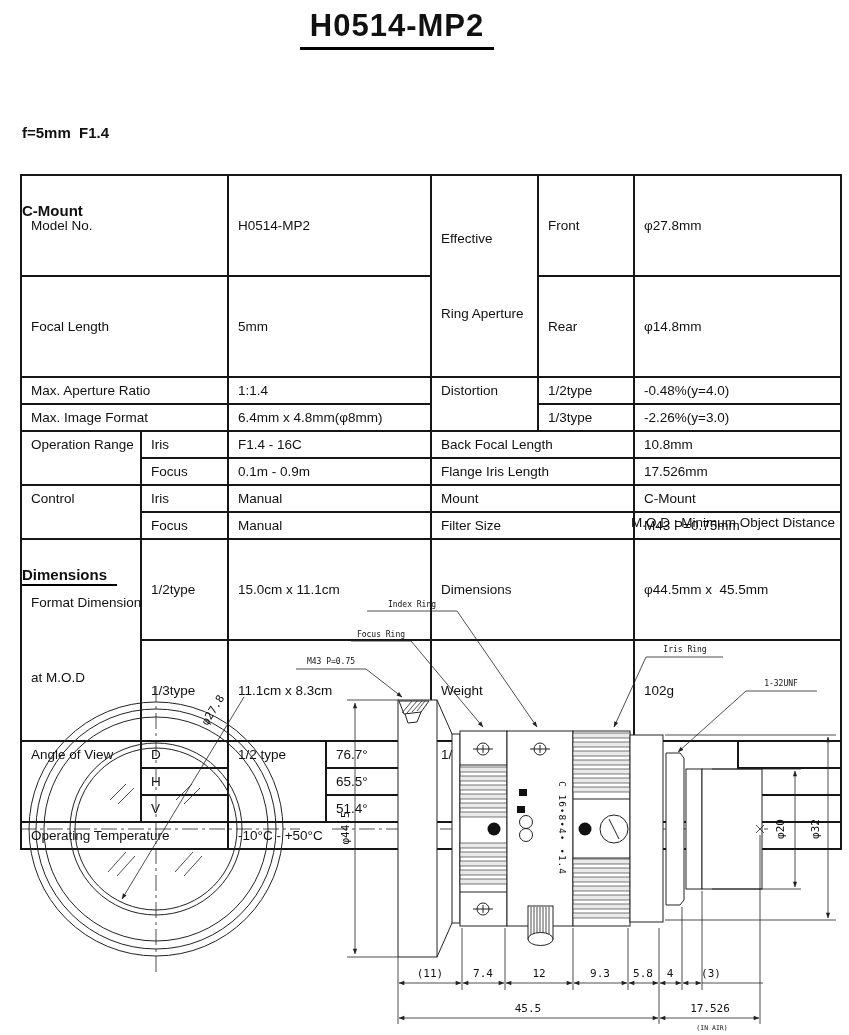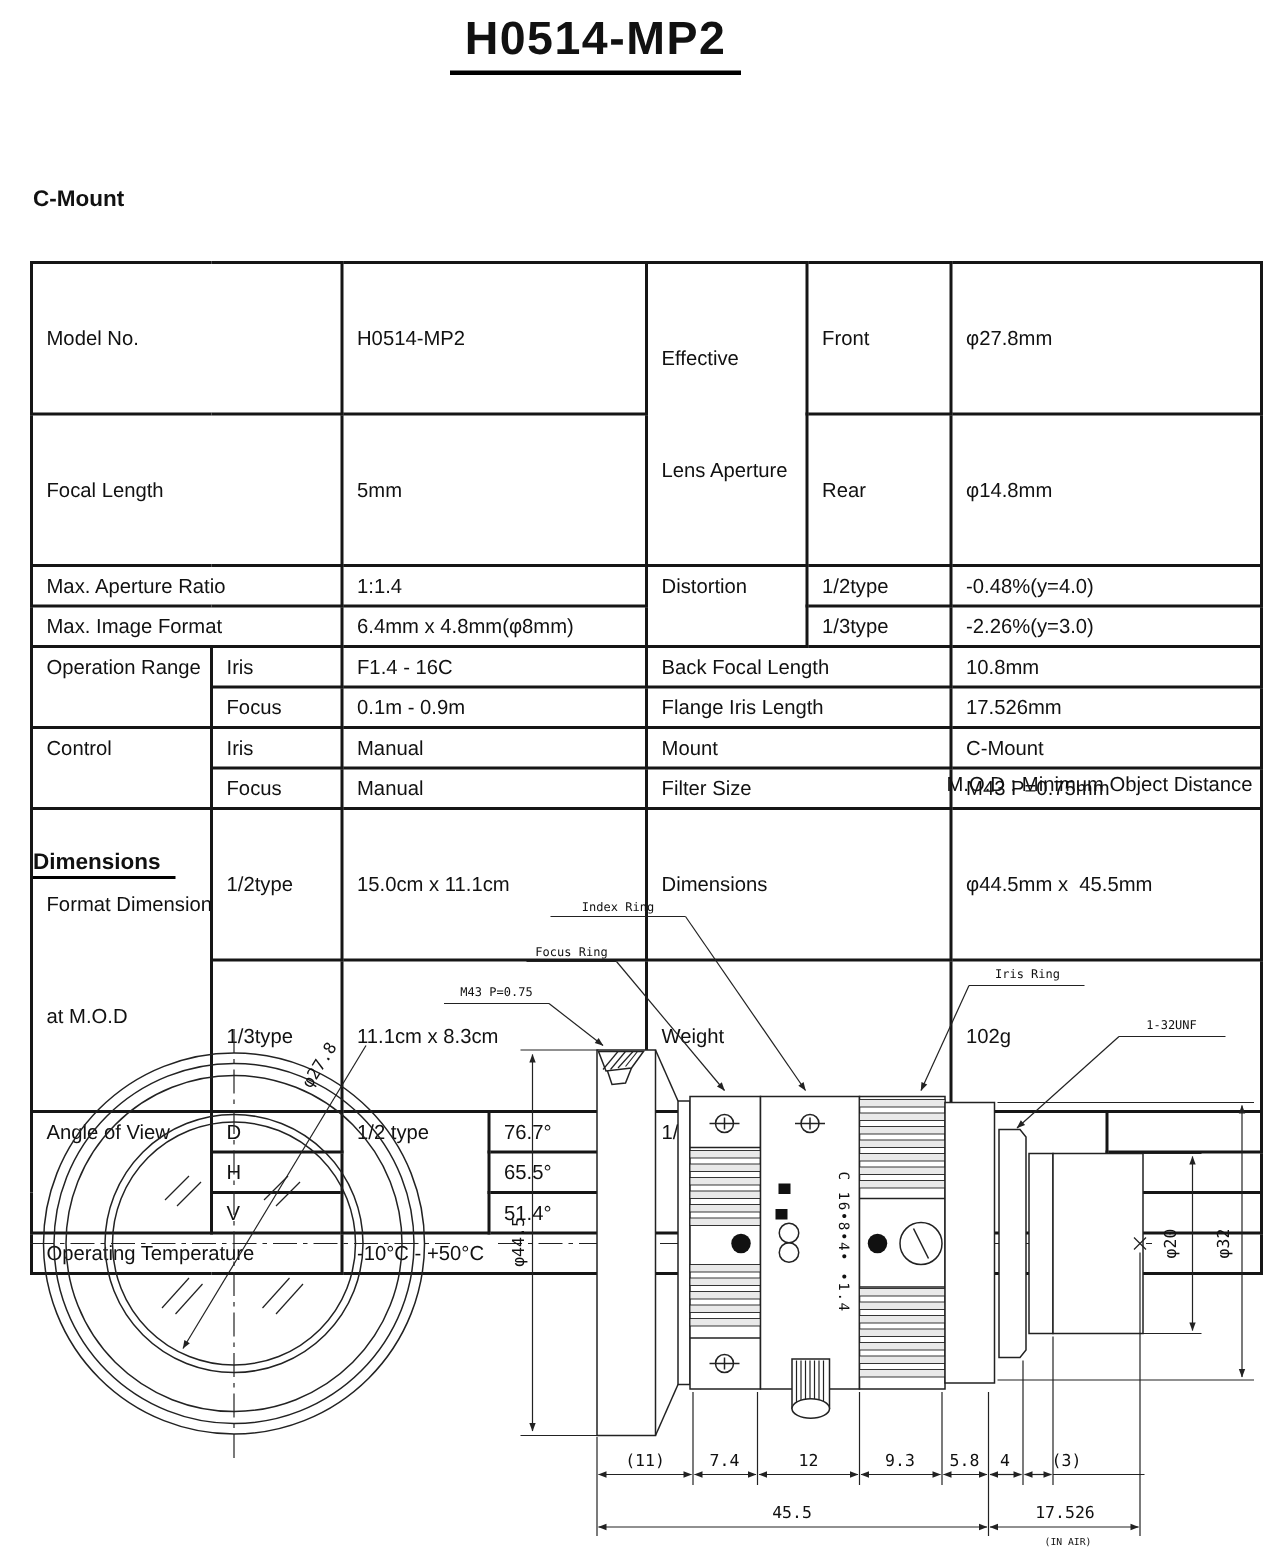--- a/index.html
+++ b/index.html
@@ -39,41 +39,42 @@
 </head>
 <body>
 
 <div class="page">
 
   <div class="title-wrap">
     <span>H0514-MP2</span>
   </div>
 
   <div class="subtitle">
+    <div>f=5mm  F1.4</div>
     <div>C-Mount</div>
   </div>
 
   <table class="spec">
     <colgroup>
       <col style="width:120px">
         <col style="width:87px">
         <col style="width:98px">
         <col style="width:105px">
       <col style="width:107px">
         <col style="width:96px">
         <col style="width:104px">
         <col style="width:103px">
     </colgroup>
     <tbody>
         <tr>
       <td colspan="2">Model No.</td>
       <td colspan="2">H0514-MP2</td>
       <td rowspan="2" class="top">
         <span class="ln">Effective</span>
-        <span class="ln">Lens Aperture</span>
+        <span class="ln">Ring Aperture</span>
       </td>
       <td>Front</td>
       <td colspan="2">φ27.8mm</td>
     </tr>
     <tr>
       <td colspan="2">Focal Length</td>
       <td colspan="2">5mm</td>
       <td>Rear</td>
       <td colspan="2">φ14.8mm</td>
     </tr>

